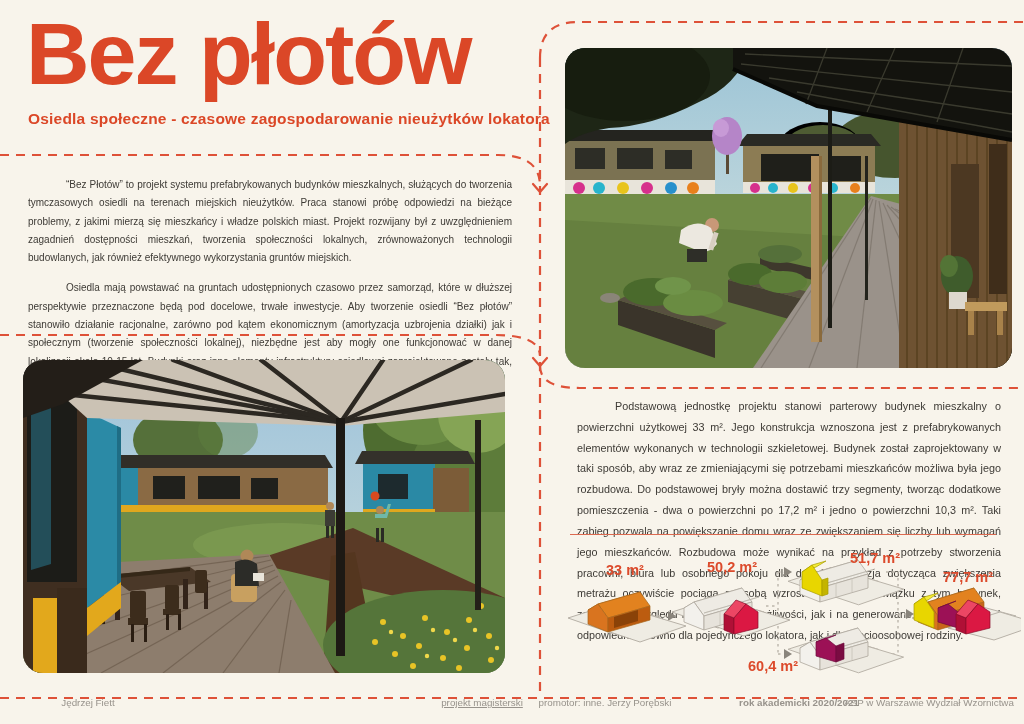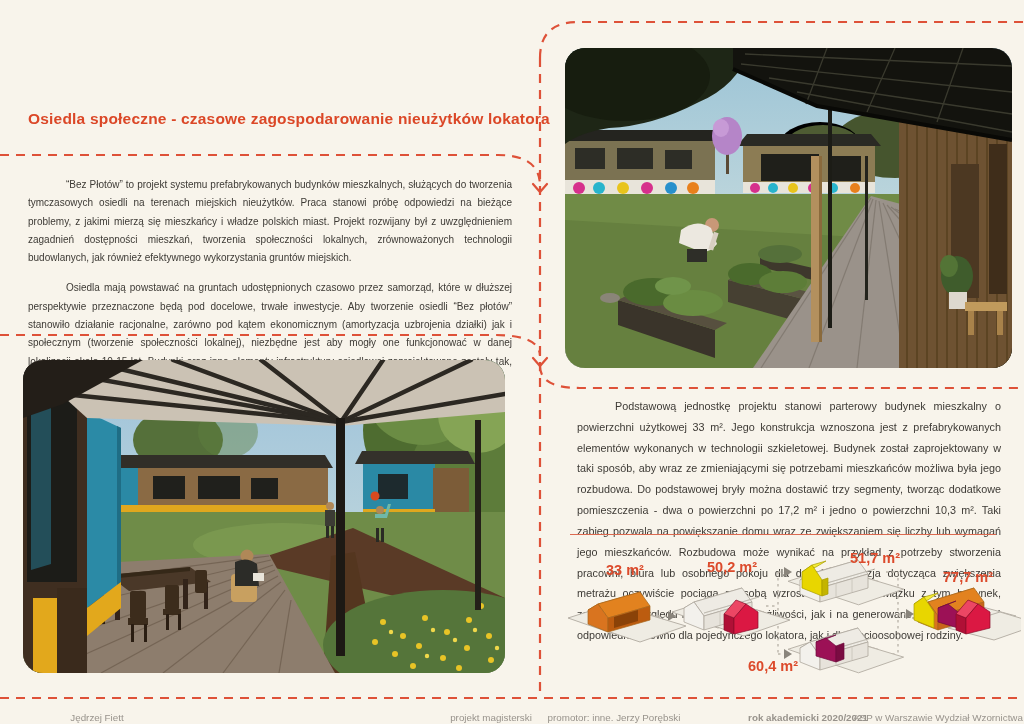--- a/index.html
+++ b/index.html
@@ -35,26 +35,26 @@
   .area-label{
     position:absolute;transform:translateX(-50%);
     font-size:14.5px;font-weight:700;color:#DC4A2B;white-space:nowrap;
   }
   #label-33{left:612px;top:562px;margin-left:13px;}
   #label-50{left:732px;top:559px;}
   #label-67{left:875px;top:550px;}
   #label-60{left:773px;top:658px;text-align:center;}
   #label-77{left:968px;top:569px;}
   .footer-item{
-    position:absolute;top:712px;transform:translateX(-50%);
-    font-size:9.8px;color:#98938C;white-space:nowrap;margin-left:9px;
+    position:absolute;top:697px;transform:translateX(-50%);
+    font-size:9.8px;color:#98938C;white-space:nowrap;
   }
   #f-author{left:88px;}
   #f-title{left:300px;}
-  #f-type{left:482px;}
+  #f-type{left:482px;text-decoration:underline;}
   #f-promoter{left:605px;}
   #f-year{left:799px;font-weight:bold;}
   #f-school{left:929px;}
 </style>
 </head>
 <body>
 
 <div class="poster">
 
   <svg class="guides" viewBox="0 0 1024 724">
@@ -63,20 +63,21 @@
       <path stroke-dasharray="9 7" d="M 0 335 H 494 Q 540 335 540 356"></path>
       <path stroke-dasharray="9 7" d="M 540 58 V 696"></path>
       <path stroke-dasharray="9 7" d="M 540 58 Q 540 22 578 22 H 1024"></path>
       <path stroke-dasharray="9 7" d="M 540 366 Q 540 388 580 388 H 1024"></path>
       <path stroke-dasharray="9 7" d="M 0 698 H 1024"></path>
       <path d="M 533 184 L 540 192 L 547 184" stroke-linecap="round"></path>
       <path d="M 533 358 L 540 366 L 547 358" stroke-linecap="round"></path>
     </g>
   </svg>
 
+  <h1 class="title">Bez płotów</h1>
   <div class="subtitle">Osiedla społeczne - czasowe zagospodarowanie nieużytków lokatora</div>
 
   <div class="intro">
     <p>“Bez Płotów” to projekt systemu prefabrykowanych budynków mieszkalnych, służących do tworzenia tymczasowych osiedli na terenach miejskich nieużytków. Praca stanowi próbę odpowiedzi na bieżące problemy, z jakimi mierzą się mieszkańcy i władze polskich miast. Projekt rozwijany był z uwzględnieniem zagadnień dostępności mieszkań, tworzenia społeczności lokalnych, zrównoważonych technologii budowlanych, jak również efektywnego wykorzystania gruntów miejskich.</p>
     <p>Osiedla mają powstawać na gruntach udostępnionych czasowo przez samorząd, które w dłuższej perspektywie przeznaczone będą pod docelowe, trwałe inwestycje. Aby tworzenie osiedli “Bez płotów” stanowiło działanie racjonalne, zarówno pod kątem ekonomicznym (amortyzacja uzbrojenia działki) jak i społecznym (tworzenie społeczności lokalnej), niezbędne jest aby mogły one funkcjonować w danej lokalizacji około 10-15 lat. Budynki oraz inne elementy infrastruktury osiedlowej zaprojektowane zostały tak, by po upływie ustalonego czasu, dało się je w łatwy sposób przenieść w nową lokalizację.</p>
   </div>
 
   <div class="img-frame" id="img-top-right">
     <svg viewBox="0 0 447 320" preserveAspectRatio="none">
       <defs>

